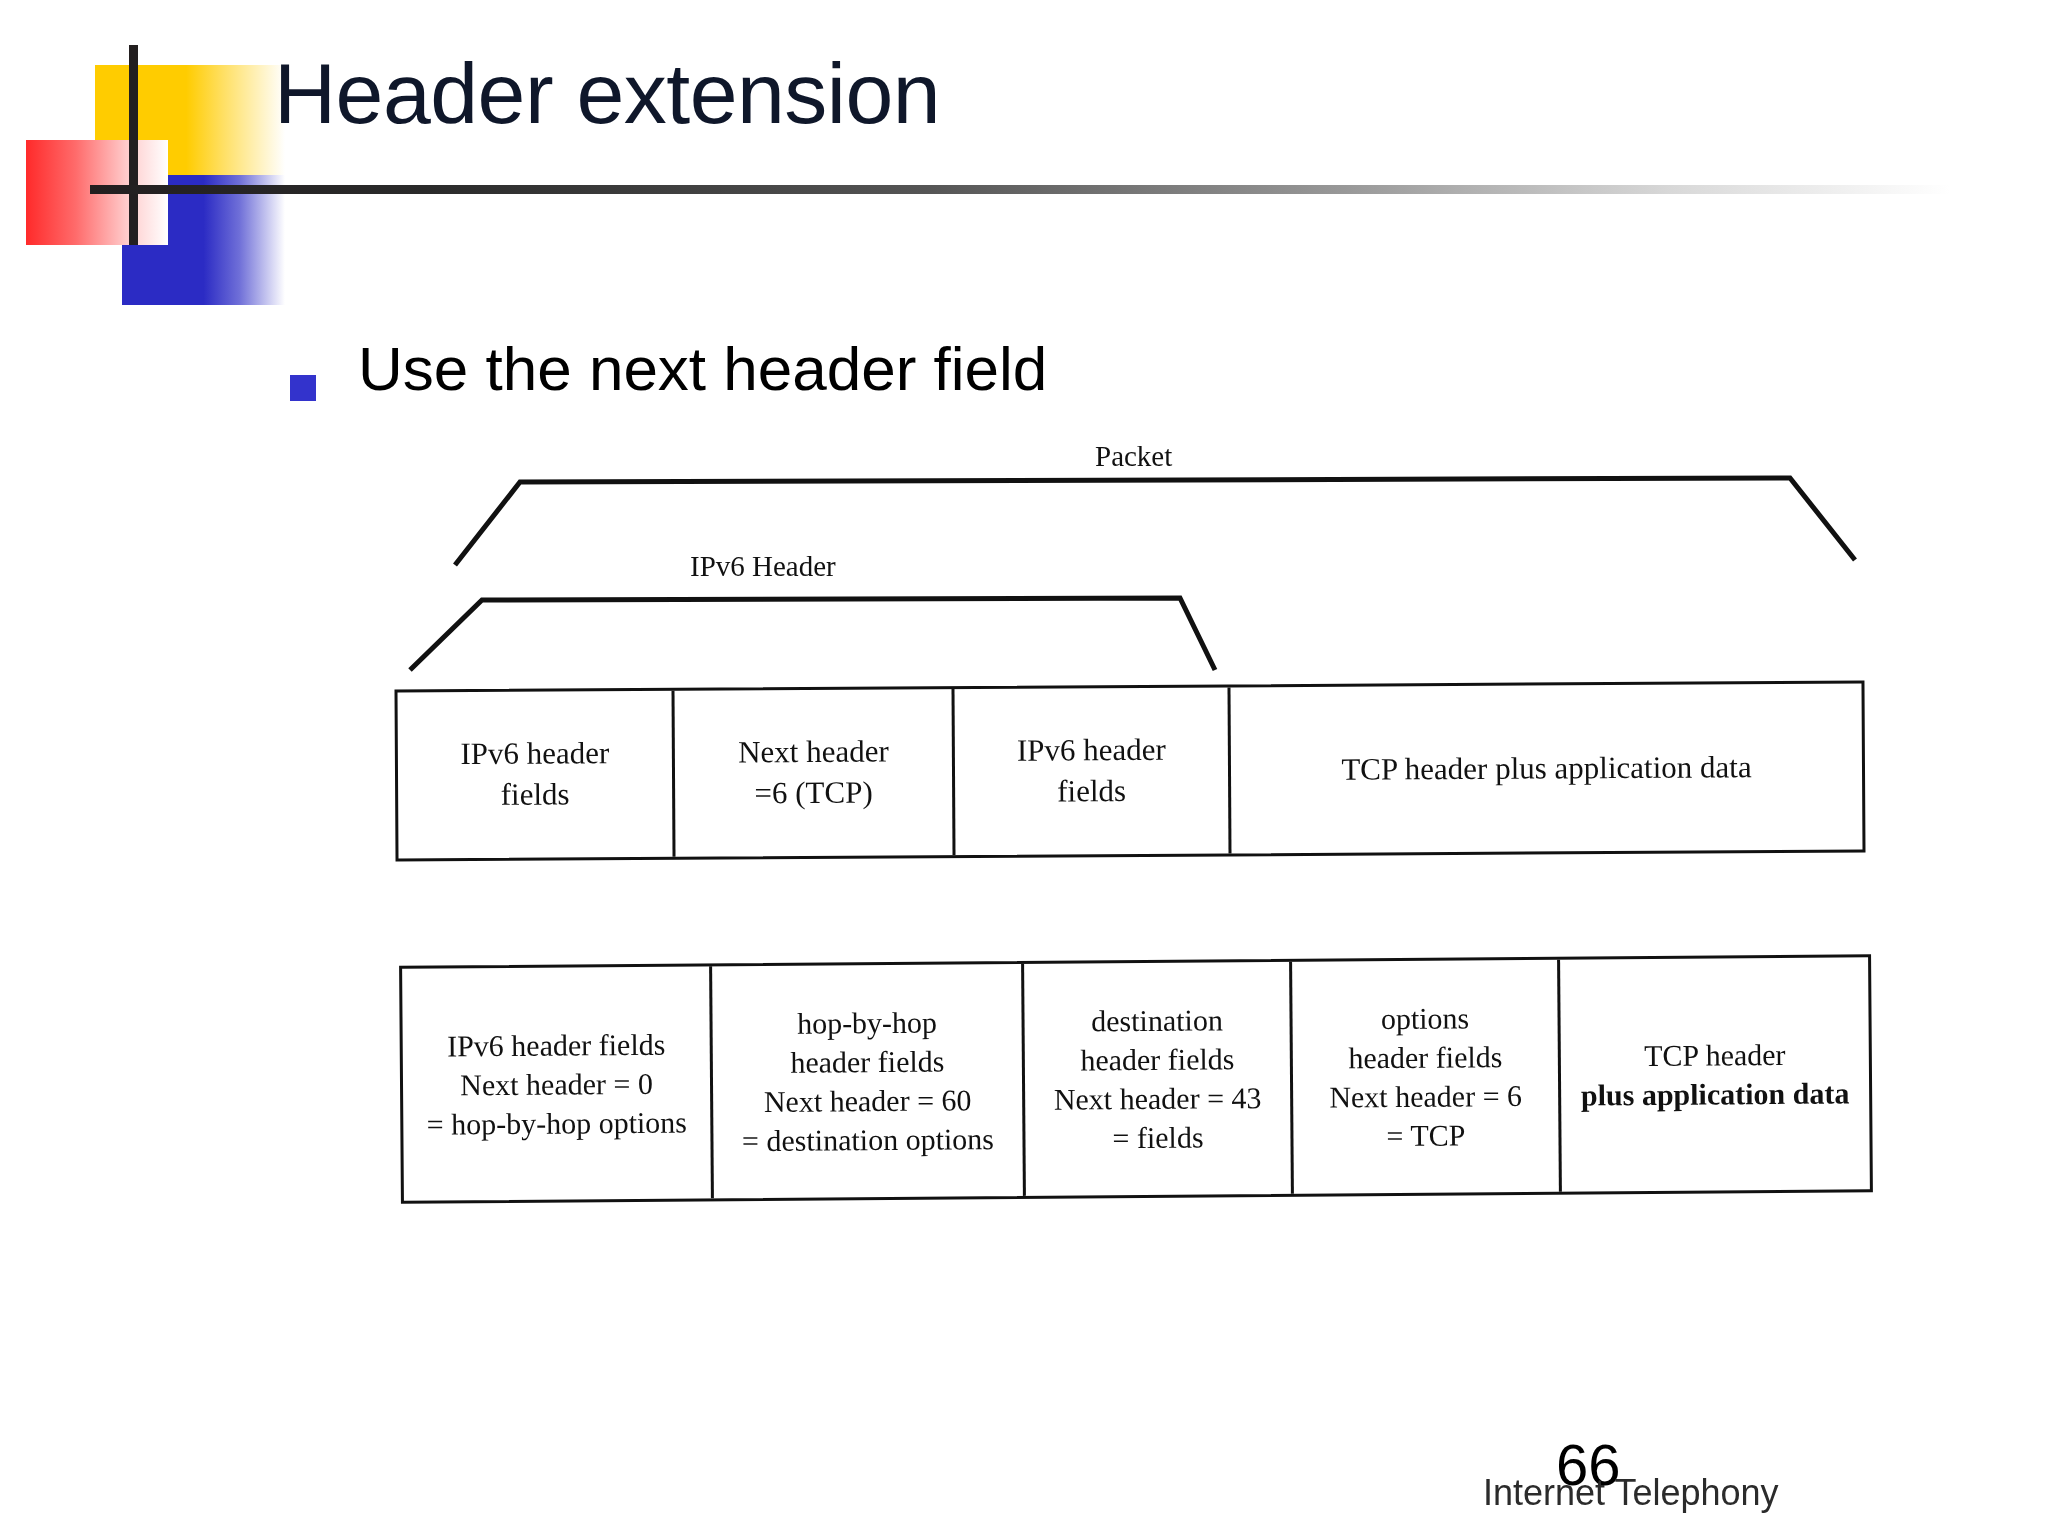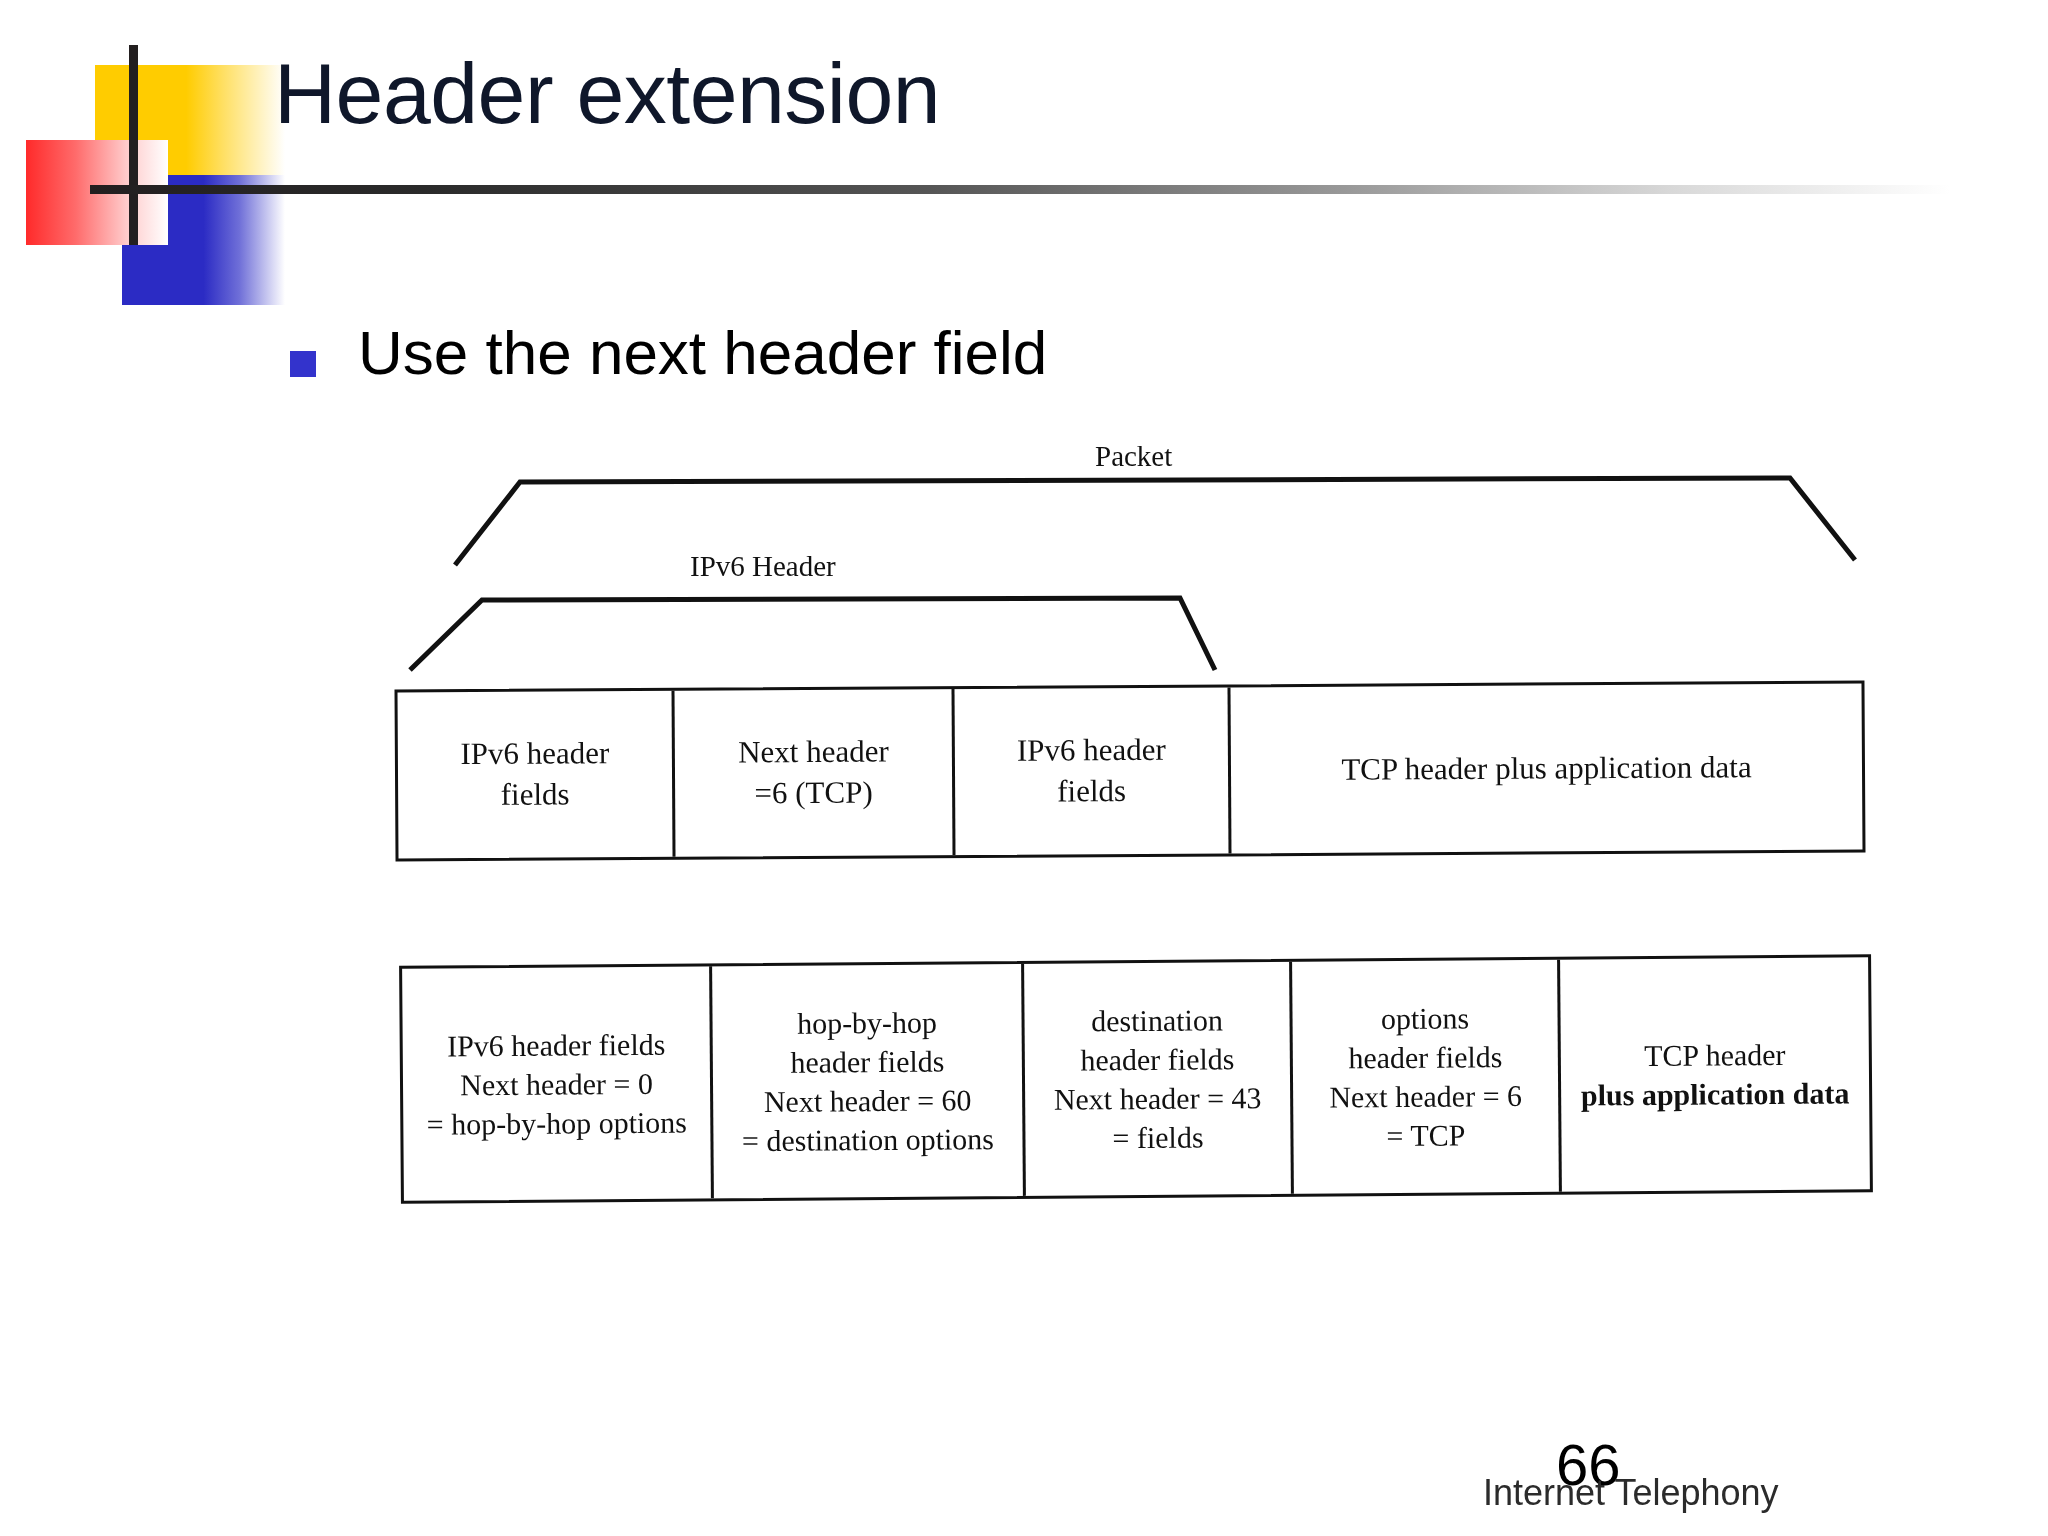--- a/index.html
+++ b/index.html
@@ -61,23 +61,23 @@
     font-family: "Liberation Sans", sans-serif;
     font-weight: normal;
     letter-spacing: -0.5px;
     white-space: nowrap;
   }
 
   
   #bullet-row {
     position: absolute;
     left: 290px;
-    top: 320px;
+    top: 336px;
     display: flex;
-    align-items: center;
+    align-items: flex-end;
   }
   #bullet-marker {
     width: 26px;
     height: 26px;
     background: #3333CC;
     margin-top: 22px;
     margin-right: 42px;
     flex: 0 0 auto;
   }
   #bullet-text {

